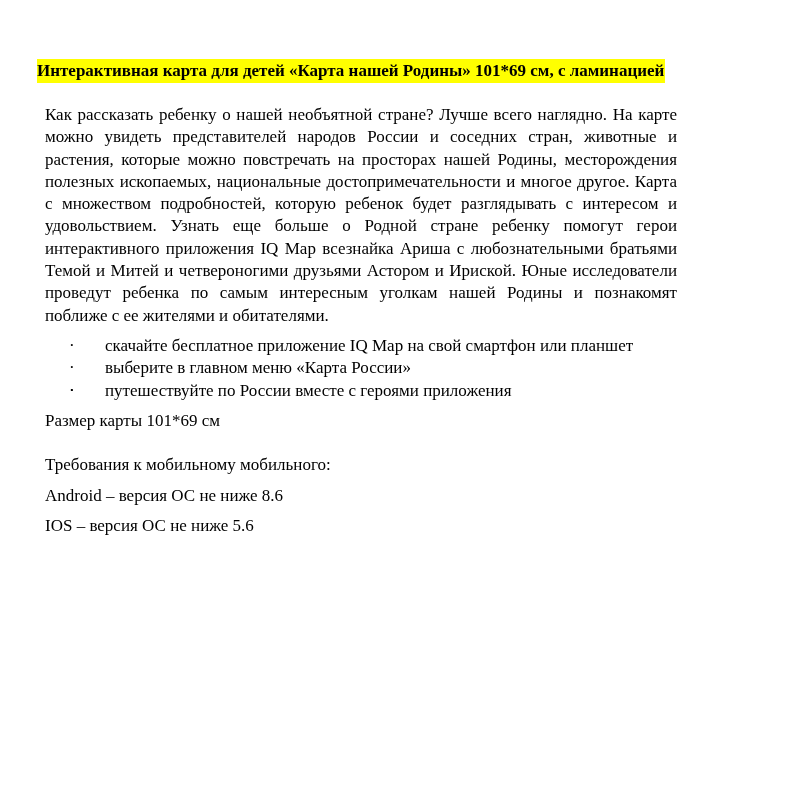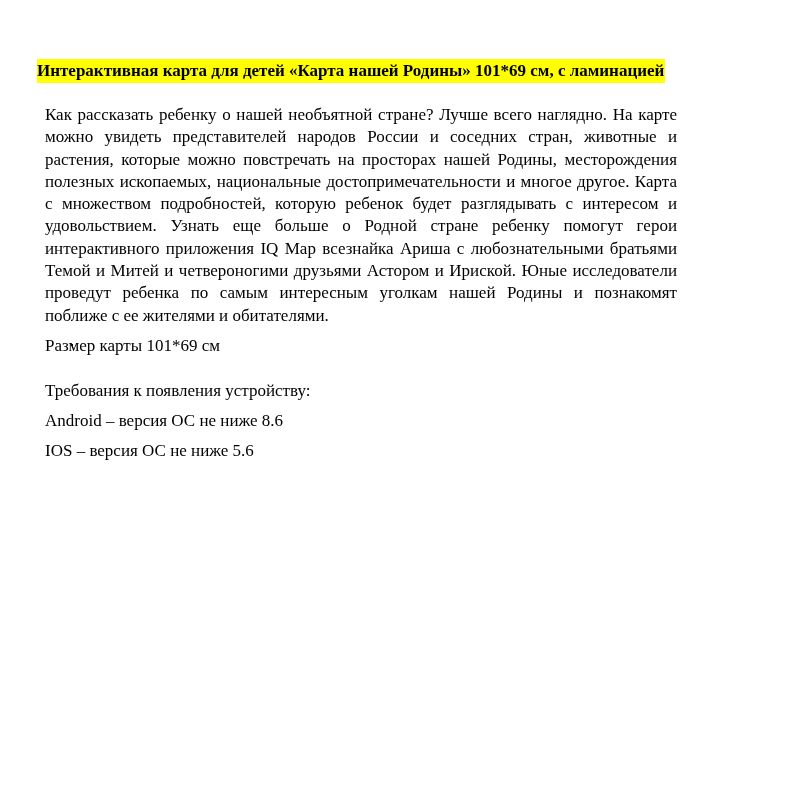--- a/index.html
+++ b/index.html
@@ -67,33 +67,36 @@
 
 <div class="doc">
 
   <h1 class="title"><mark>Интерактивная карта для детей «Карта нашей Родины» 101*69 см, с ламинацией</mark></h1>
 
   <p class="body-par">Как рассказать ребенку о нашей необъятной стране? Лучше всего наглядно. На карте можно увидеть представителей народов России и соседних стран, животные и растения, которые можно повстречать на просторах нашей Родины, месторождения полезных ископаемых, национальные достопримечательности и многое другое. Карта с множеством подробностей, которую ребенок будет разглядывать с интересом и удовольствием. Узнать еще больше о Родной стране ребенку помогут герои интерактивного приложения IQ Map всезнайка Ариша с любознательными братьями Темой и Митей и четвероногими друзьями Астором и Ириской. Юные исследователи проведут ребенка по самым интересным уголкам нашей Родины и познакомят поближе с ее жителями и обитателями.</p>
 
   <ul class="bullets">
     <li>
       <span class="marker">·</span>
+      <span>скачайте бесплатное приложение IQ Map на свой смартфон или планшет</span>
+    </li>
+    <li>
+      <span class="marker">·</span>
+      <span>выберите в главном меню «Карта России»</span>
     </li>
     <li>
       <span class="marker">·</span>
     </li>
     <li>
       <span class="marker">·</span>
-    </li>
-    <li>
-      <span class="marker">·</span>
+      <span>путешествуйте по России вместе с героями приложения</span>
     </li>
   </ul>
 
   <p class="plain-line">Размер карты 101*69 см</p>
 
   <div class="requirements">
-    <p class="plain-line">Требования к появления устройству:</p>
+    <p class="plain-line">Требования к мобильному мобильного:</p>
     <p class="plain-line">Android – версия ОС не ниже 8.6</p>
     <p class="plain-line">IOS – версия ОС не ниже 5.6</p>
   </div>
 
 </div>
 
 </body></html>

